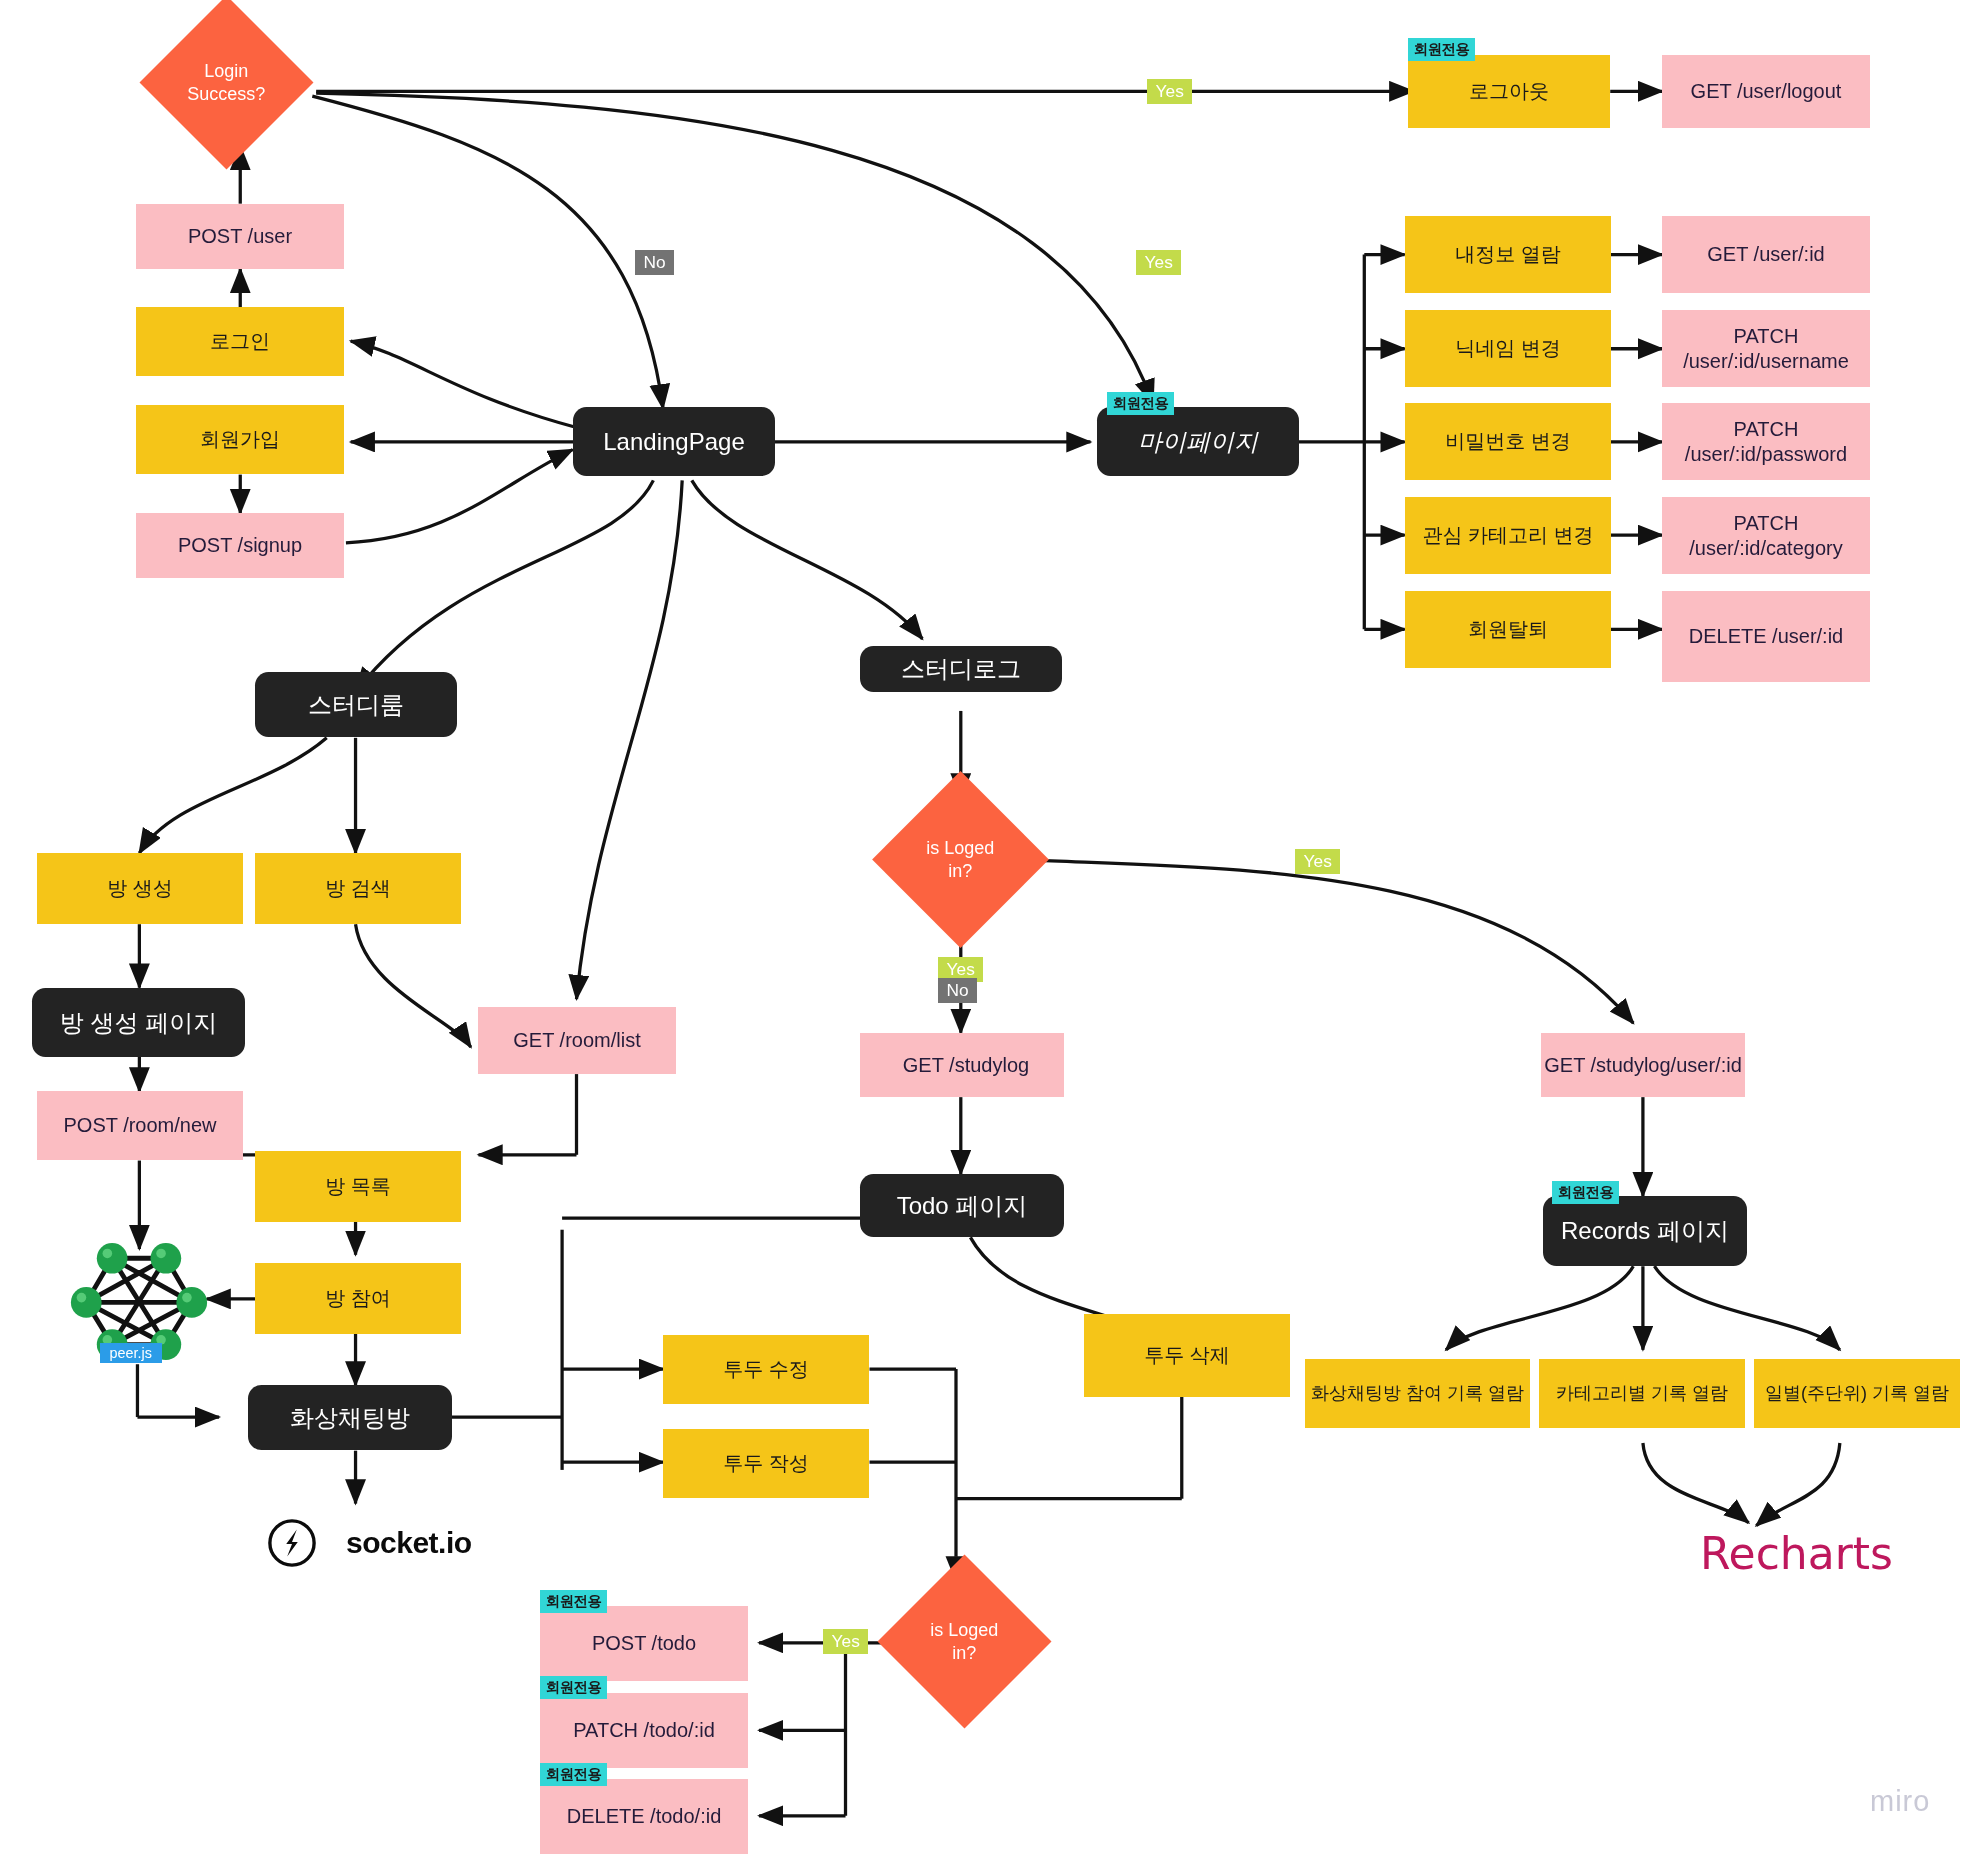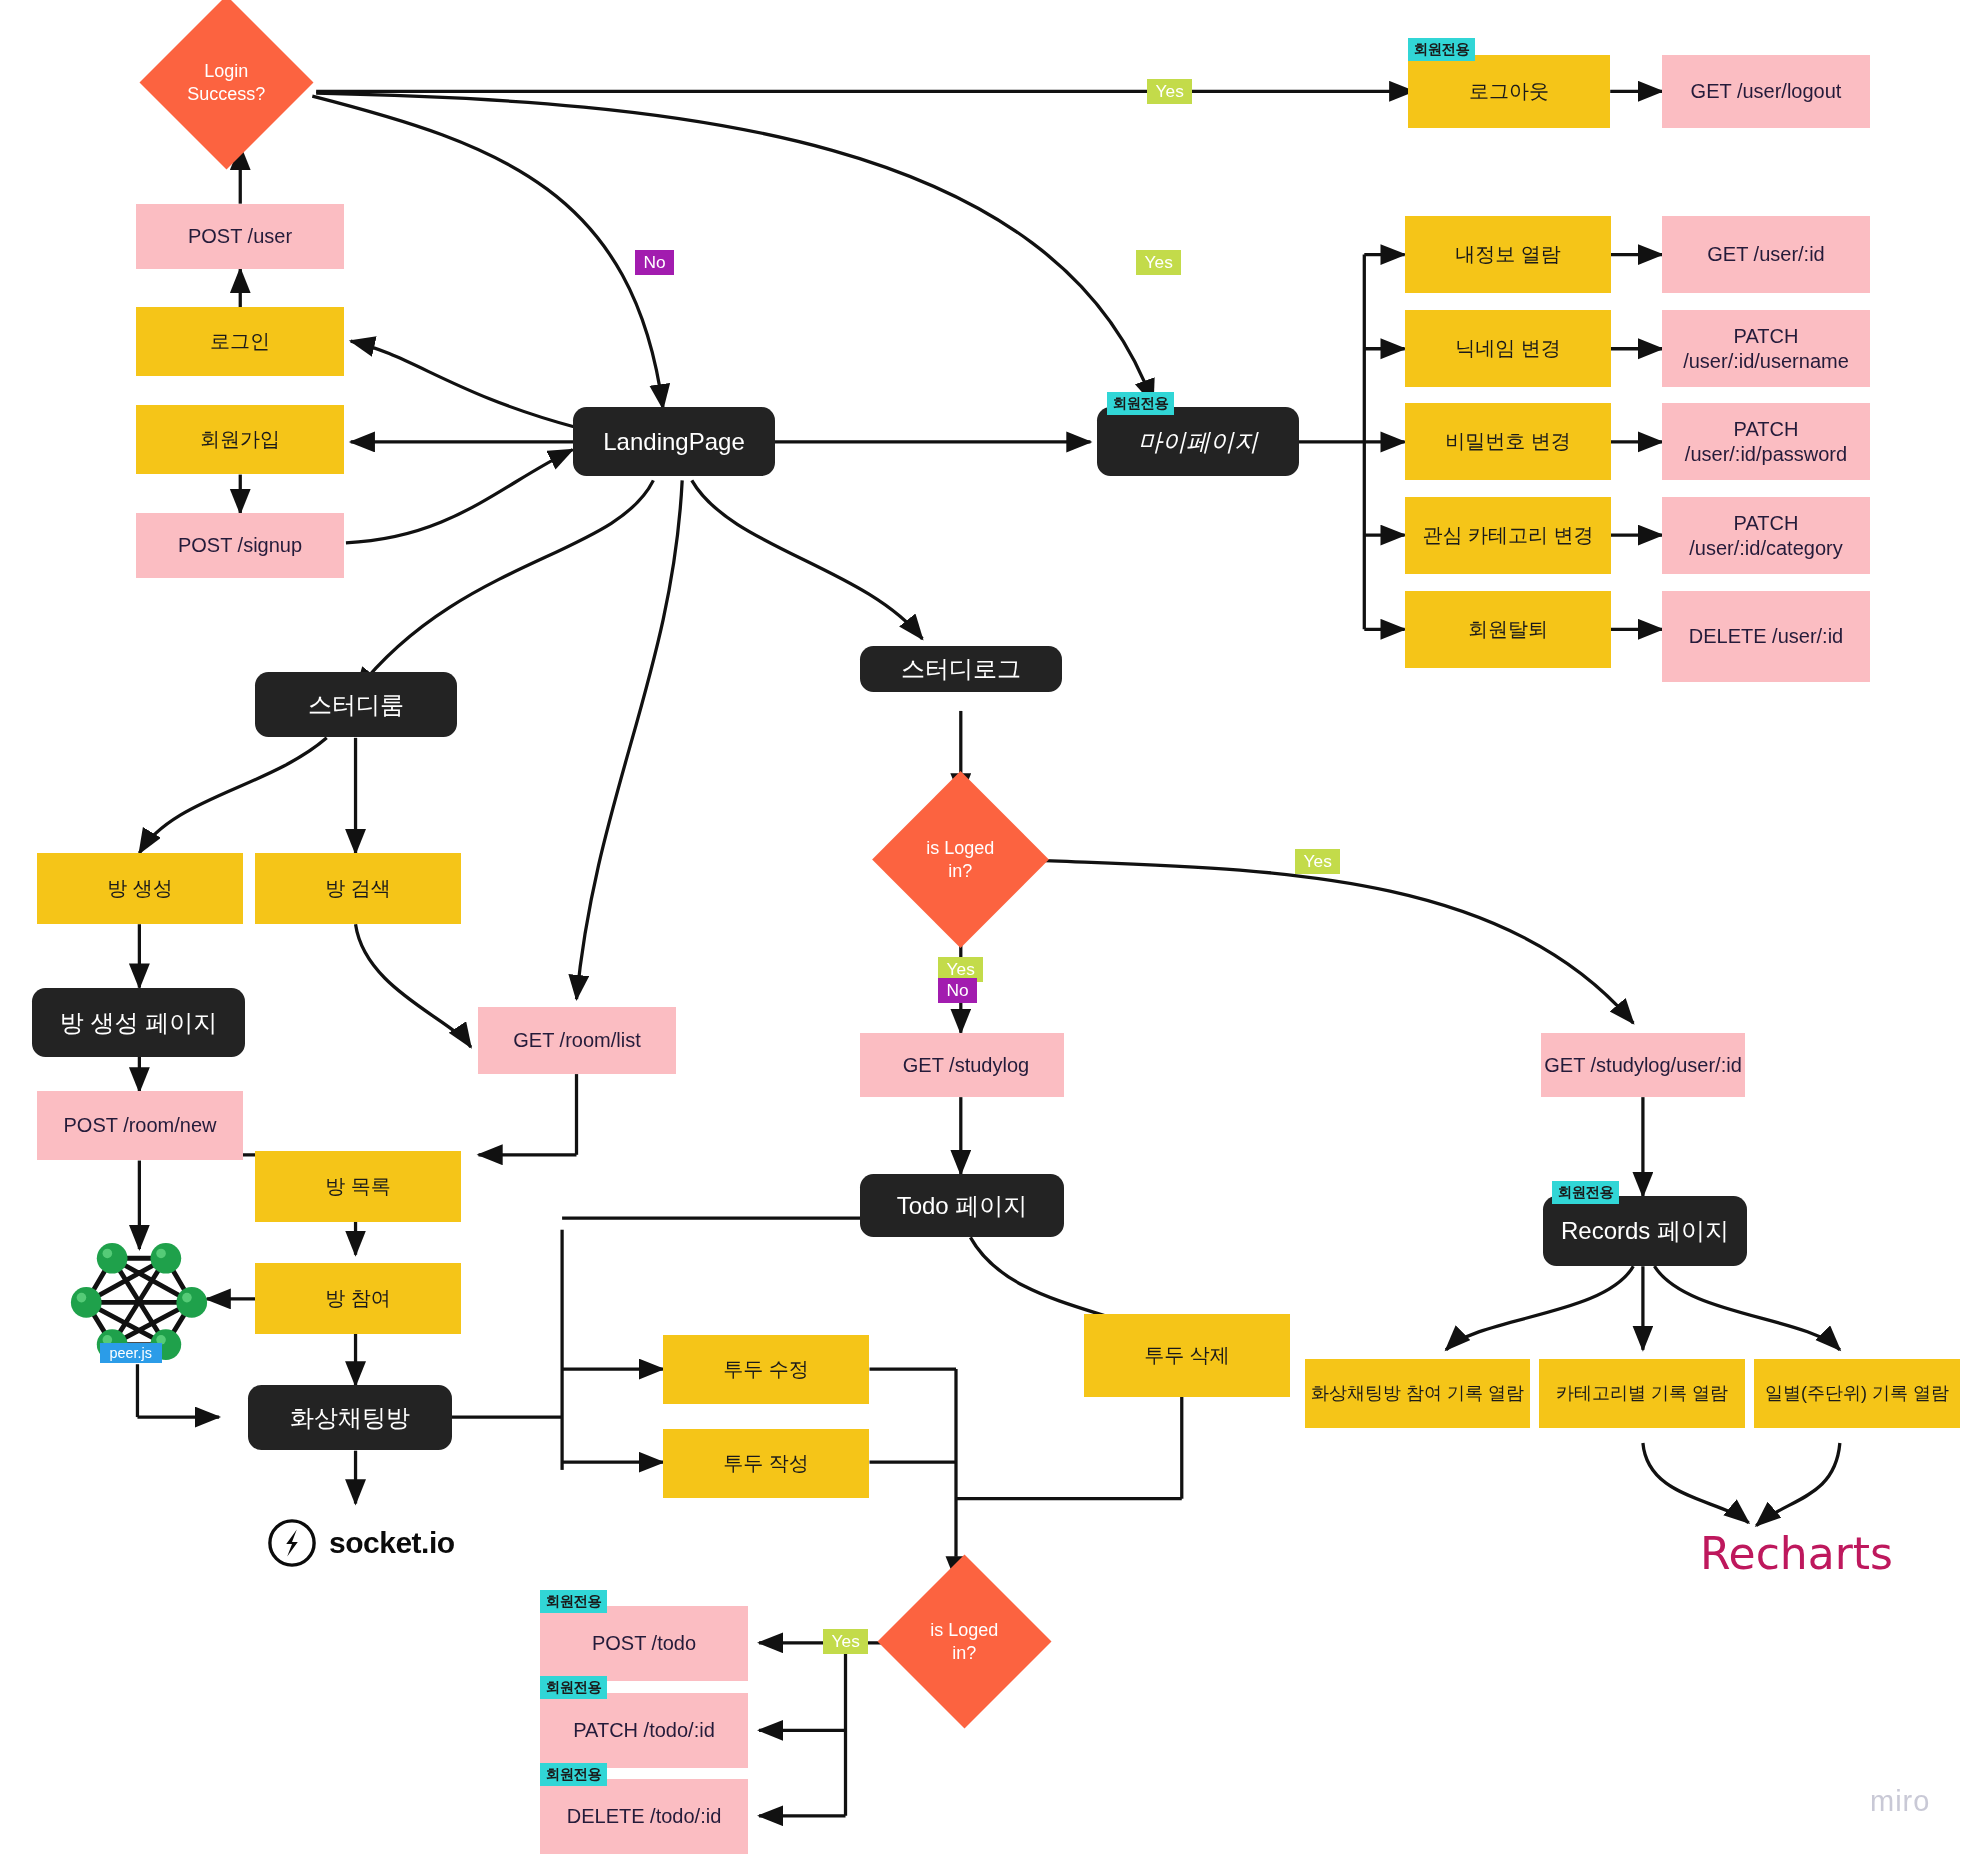--- a/index.html
+++ b/index.html
@@ -12,25 +12,25 @@
   .pink{background:#FBBDC2;color:#241b3a;font-size:20px;}
   .dark{background:#232323;color:#ffffff;font-size:24px;border-radius:13.4px;font-weight:400;}
   .diamond{background:#FC6340;color:#ffffff;font-size:18px;transform:rotate(45deg);}
   .diamond > span{display:block;transform:rotate(-45deg);}
 
   .badge{position:absolute;background:#31D6D6;color:#1a1a1a;font-size:14.4px;font-weight:bold;
          padding:1.9px 5.8px;white-space:nowrap;z-index:5;letter-spacing:-0.5px;}
 
   .elabel{position:absolute;font-size:17.3px;color:#ffffff;padding:1.9px 8.6px;white-space:nowrap;z-index:6;}
   .elabel.yes{background:#C3DB4A;}
-  .elabel.no{background:#a21caf;}
+  .elabel.no{background:#737373;}
 
   .peerjs-wrap{position:absolute;}
   .peerjs-tag{position:absolute;background:#2B9CE8;color:#fff;font-size:14.4px;padding:1.9px 9.6px;white-space:nowrap;}
-  .socketio{position:absolute;display:flex;align-items:center;gap:12px;}
+  .socketio{position:absolute;display:flex;align-items:center;gap:29px;}
   .socketio .sitext{font-size:30px;font-weight:bold;color:#0b0b0b;letter-spacing:-0.5px;}
   .recharts{position:absolute;color:#be185d;font-size:44px;font-family:"DejaVu Sans",sans-serif;}
   .miro{position:absolute;color:#C9C9D6;font-size:29px;letter-spacing:1px;}
 </style>
 </head>
 <body>
 
 <div id="canvas">
 
   <svg class="edges" viewBox="0 0 2066 1935">

